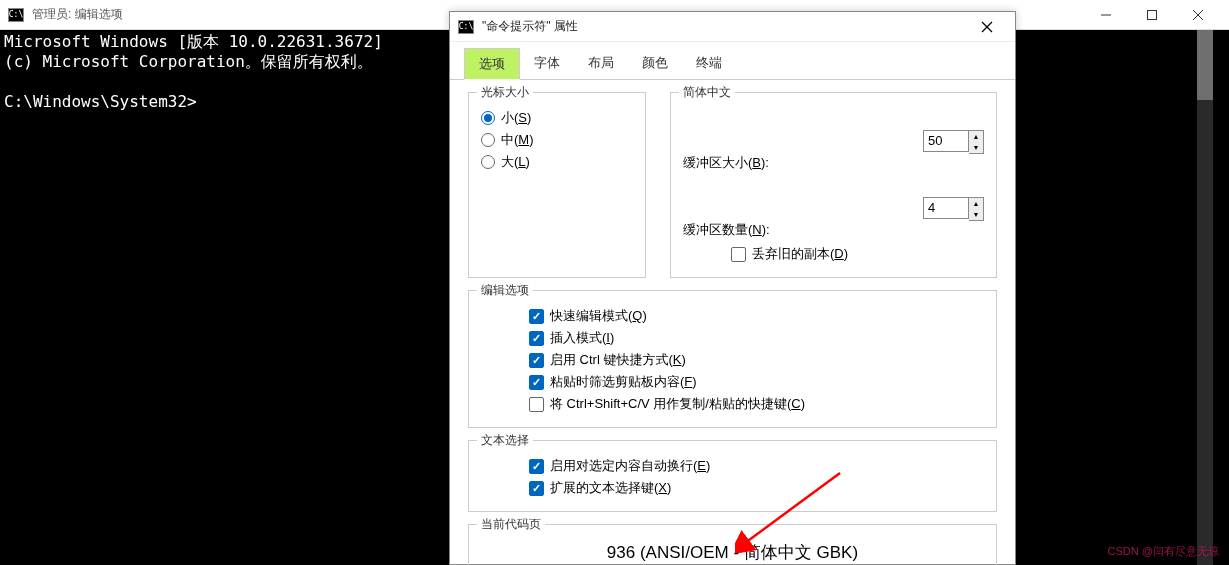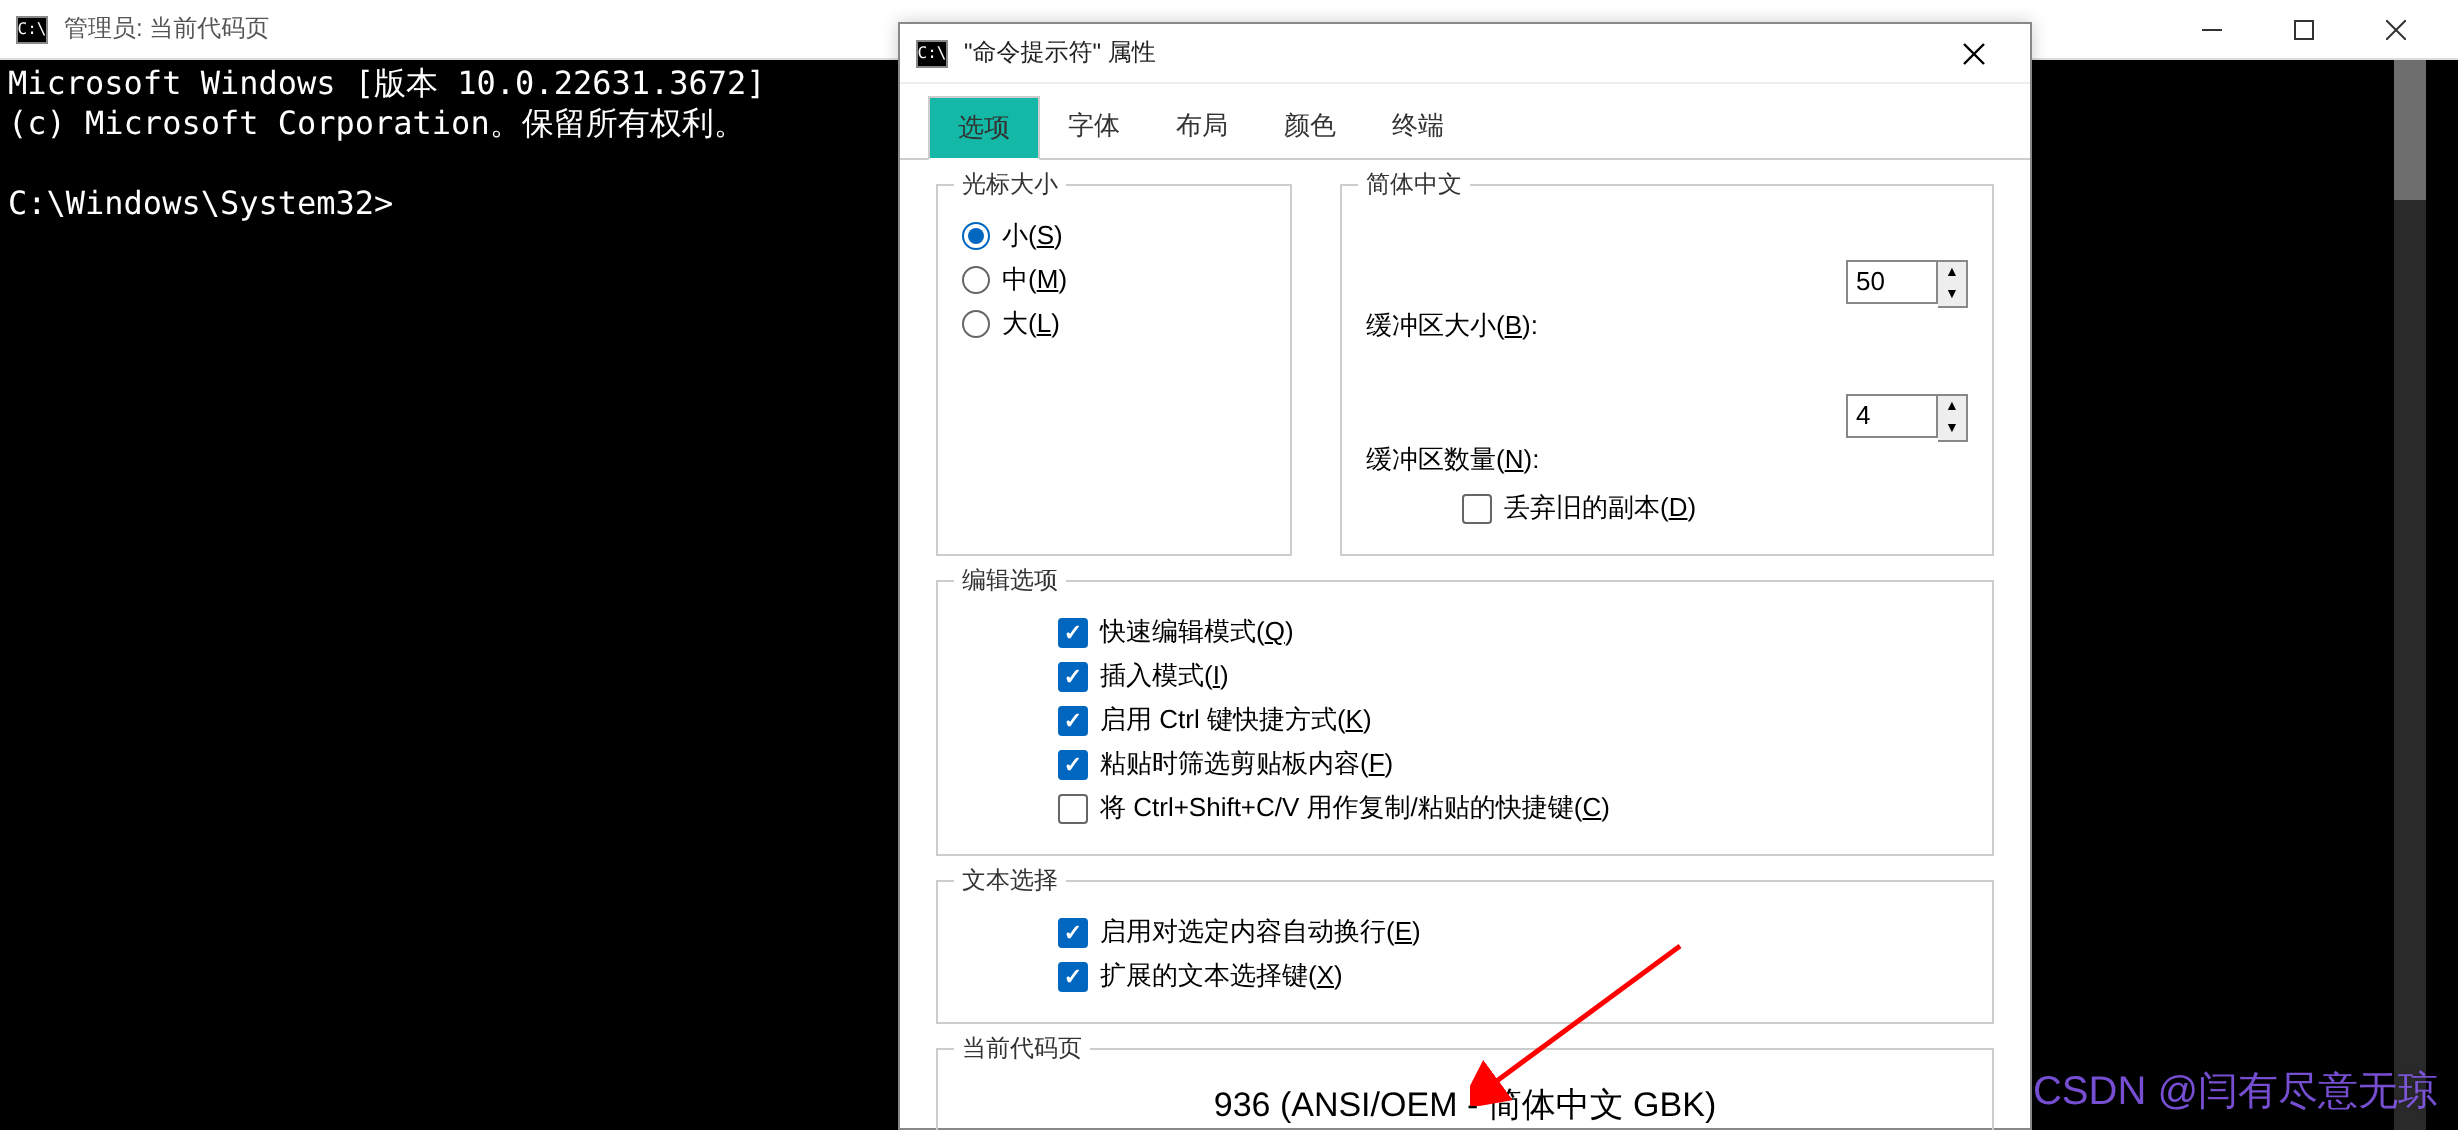--- a/index.html
+++ b/index.html
@@ -21,21 +21,21 @@
 
 .dialog { position: absolute; left: 449px; top: 11px; width: 567px; height: 554px; background: #fff; border: 1px solid #888; box-shadow: 0 0 8px rgba(0,0,0,0.2); }
 .dlg-titlebar { height: 30px; display: flex; align-items: center; padding: 0 8px; border-bottom: 1px solid #eee; }
 .dlg-icon { width: 16px; height: 14px; background: #000; margin-right: 8px; display: flex; align-items: center; justify-content: center; color: #fff; font-size: 8px; font-family: monospace; border: 1px solid #888; }
 .dlg-title { font-size: 12px; color: #222; }
 .dlg-close { margin-left: auto; width: 40px; height: 28px; display: flex; align-items: center; justify-content: center; }
 .dlg-close svg { width: 12px; height: 12px; }
 
 .tabs { display: flex; padding: 6px 14px 0 14px; border-bottom: 1px solid #ccc; }
 .tab { padding: 6px 14px; font-size: 13px; color: #333; cursor: pointer; }
-.tab.active { border: 1px solid #ccc; border-bottom: 1px solid #fff; margin-bottom: -1px; background: #14b8a6; }
+.tab.active { border: 1px solid #ccc; border-bottom: 1px solid #fff; margin-bottom: -1px; background: #bef264; }
 
 .dlg-body { padding: 12px 18px; }
 .row1 { display: flex; gap: 24px; }
 
 .group { border: 1px solid #ccc; padding: 12px 12px 10px 12px; position: relative; margin-bottom: 12px; }
 .group-title { position: absolute; top: -9px; left: 8px; background: #fff; padding: 0 4px; font-size: 12px; color: #333; }
 .cursor-group { width: 178px; }
 .history-group { flex: 1; }
 
 .radio-row { display: flex; align-items: center; margin: 4px 0; font-size: 13px; }
@@ -56,29 +56,29 @@
 .checkbox.checked::after { content: "✓"; color: #fff; font-size: 11px; font-weight: bold; }
 
 .edit-group, .text-group, .code-group { width: 100%; }
 .underline { text-decoration: underline; }
 .code-text { padding: 4px 2px; font-size: 17px; text-align: center; }
 
 
 .arrow { position: absolute; left: 735px; top: 468px; width: 110px; height: 85px; pointer-events: none; }
 
 
-.watermark { position: absolute; right: 10px; bottom: 6px; color: #8b5cf6; font-size: 20px; font-family: "Microsoft YaHei", sans-serif; opacity: 0.85; text-shadow: 0 0 2px rgba(0,0,0,0.3); }
+.watermark { position: absolute; right: 10px; bottom: 6px; color: #be185d; font-size: 11px; font-family: "Microsoft YaHei", sans-serif; opacity: 0.85; text-shadow: 0 0 2px rgba(0,0,0,0.3); }
 </style>
 </head>
 <body>
 
 <div class="terminal-window">
   <div class="term-titlebar">
     <div class="term-icon">C:\</div>
-    <span>管理员: 当前代码页</span>
+    <span>管理员: 编辑选项</span>
     <div class="term-controls">
       <div class="term-btn">
           <svg viewBox="0 0 10 10">
             <line x1="0" y1="5" x2="10" y2="5" stroke="#333" stroke-width="1"></line>
           </svg>
         </div>
       <div class="term-btn">
           <svg viewBox="0 0 10 10">
             <rect x="0.5" y="0.5" width="9" height="9" fill="none" stroke="#333" stroke-width="1"></rect>
           </svg>

